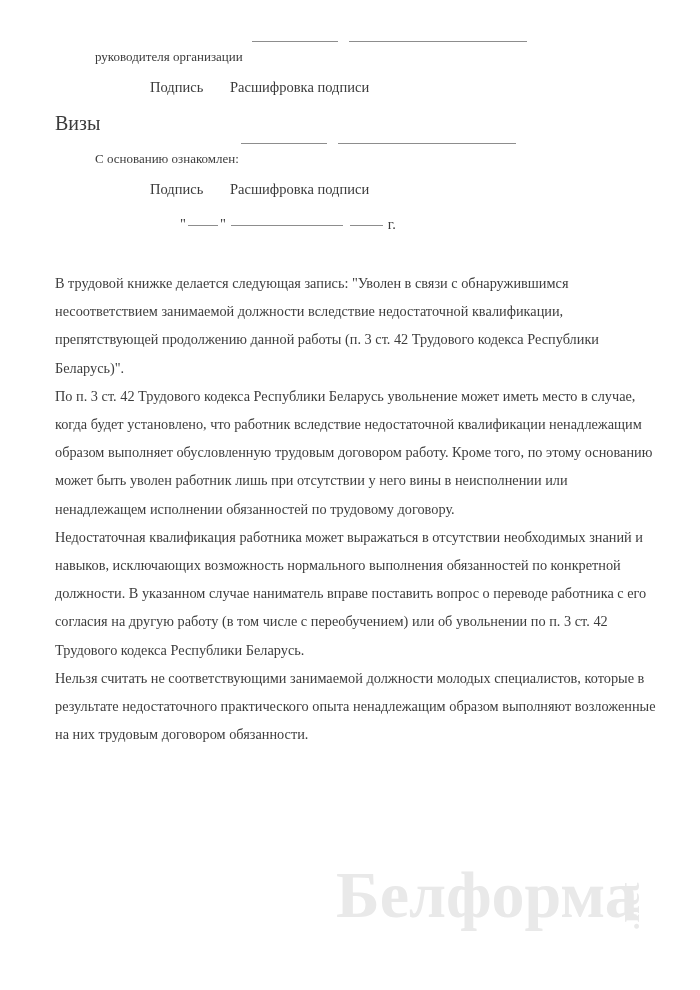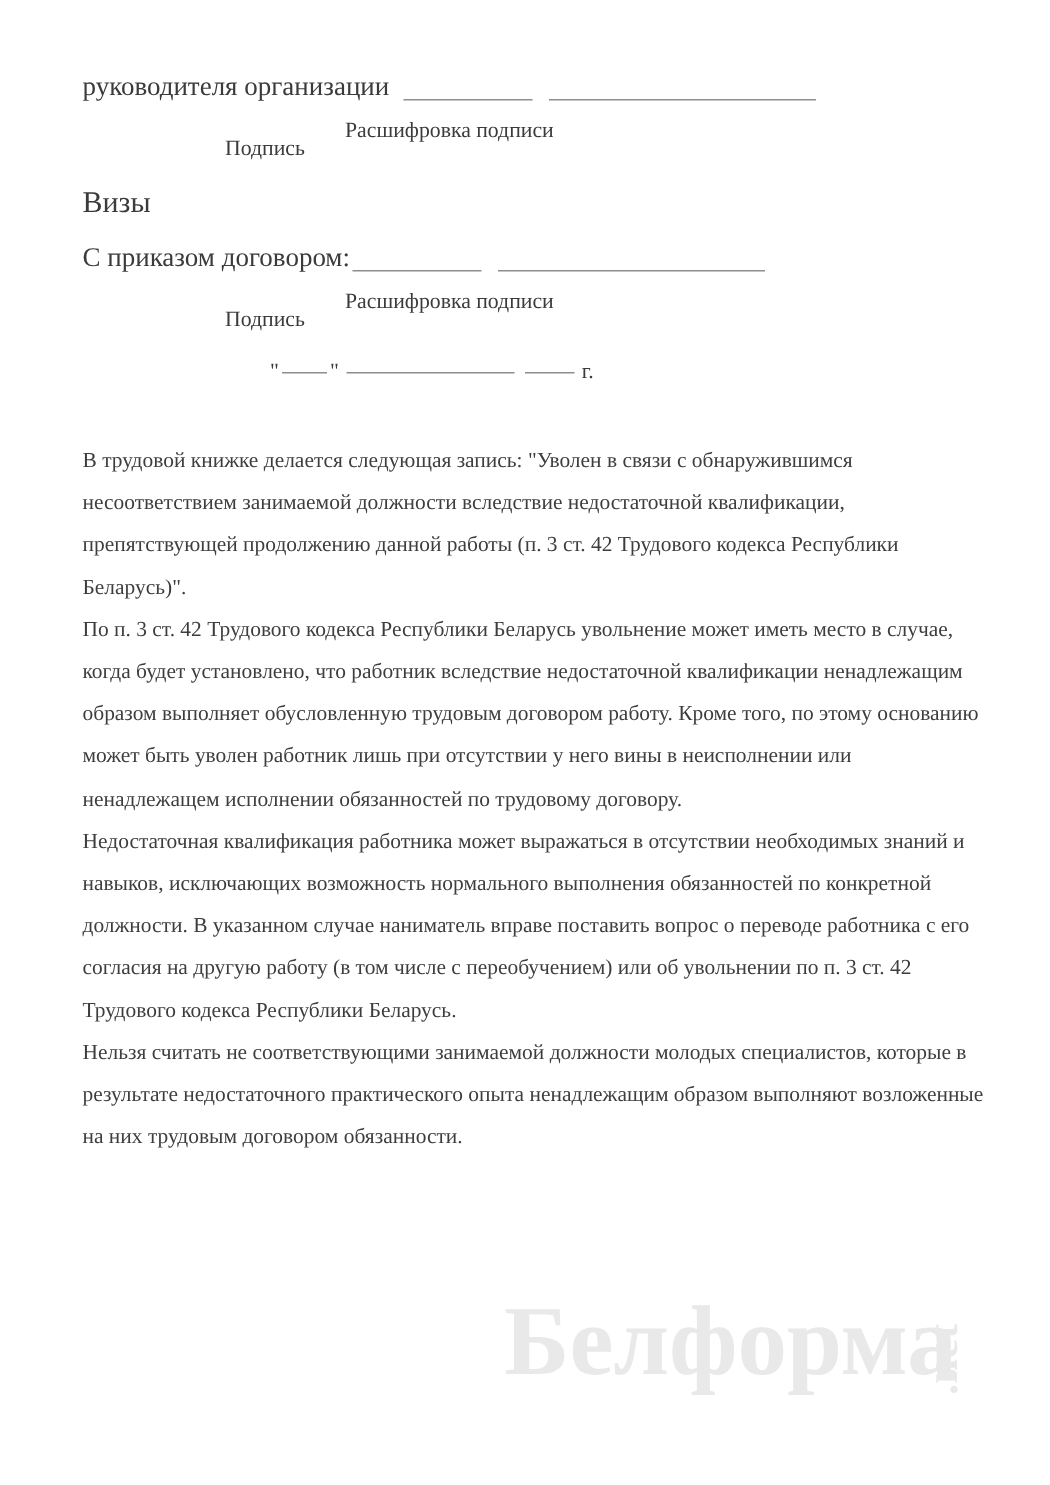--- a/index.html
+++ b/index.html
@@ -27,44 +27,45 @@
   }
 
   
   .sig-block {
     position: relative;
     z-index: 2;
   }
 
   .sig-row {
     display: flex;
-    align-items: flex-end;
-    font-size: 18px;
+    align-items: flex-start;
+    font-size: 13px;
     line-height: 26px;
     white-space: nowrap;
+    margin-left: 40px;
   }
 
   .rule {
     display: inline-block;
     border-bottom: 1px solid #8d8d8d;
     height: 0;
     position: relative;
     top: -3px;
   }
   .rule.short { width: 86px; margin-left: 9px; }
   .rule.long  { width: 178px; margin-left: 11px; }
 
   .caption-row {
     display: flex;
     font-size: 14.5px;
     line-height: 26px;
     margin-top: 4px;
     padding-left: 95px;
   }
-  .caption-row .cap-sign   { width: 80px; margin-top: 12px; }
+  .caption-row .cap-sign   { width: 80px; }
   .caption-row .cap-decode { }
 
   .plain-row {
     font-size: 20px;
     line-height: 26px;
     margin-top: 10px;
   }
 
   .date-row {
     display: flex;
@@ -154,21 +155,21 @@
     </div>
 
     <div class="caption-row">
       <span class="cap-sign">Подпись</span>
       <span class="cap-decode">Расшифровка подписи</span>
     </div>
 
     <div class="plain-row">Визы</div>
 
     <div class="sig-row" style="margin-top:10px;">
-      <span>С приказом договором:</span>
+      <span>С основанию ознакомлен:</span>
       <span class="rule short" style="margin-left:2px;"></span>
       <span class="rule long"></span>
     </div>
 
     <div class="caption-row">
       <span class="cap-sign">Подпись</span>
       <span class="cap-decode">Расшифровка подписи</span>
     </div>
 
     <div class="date-row">

